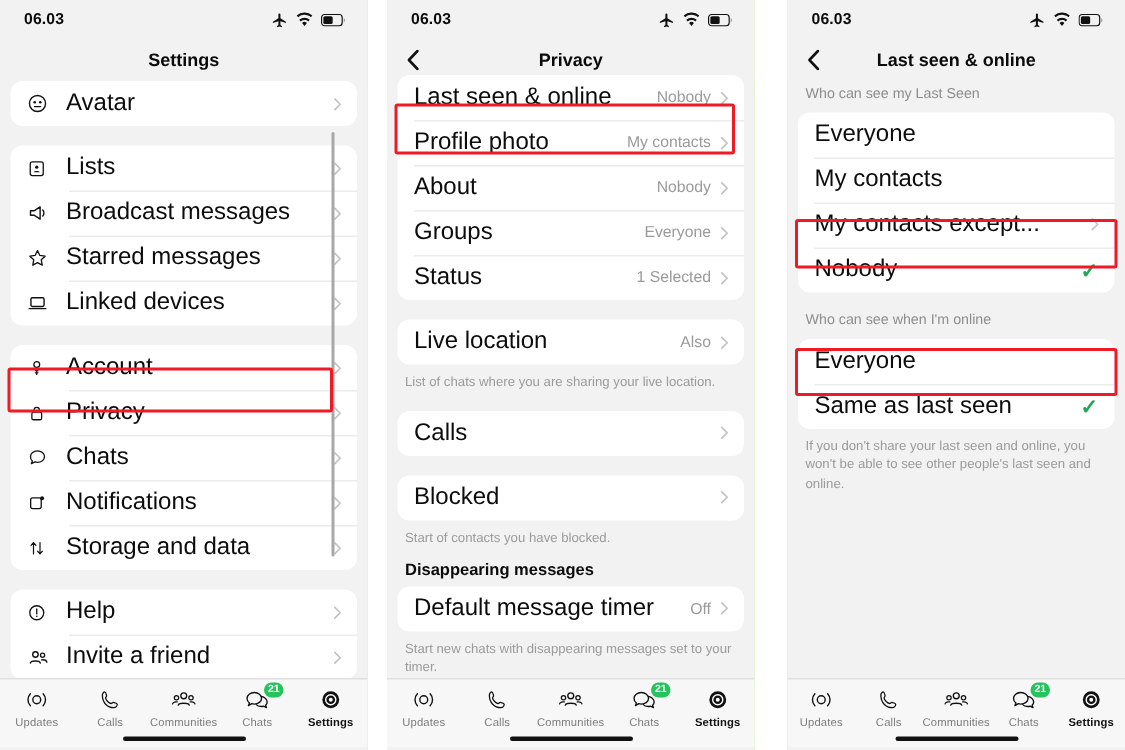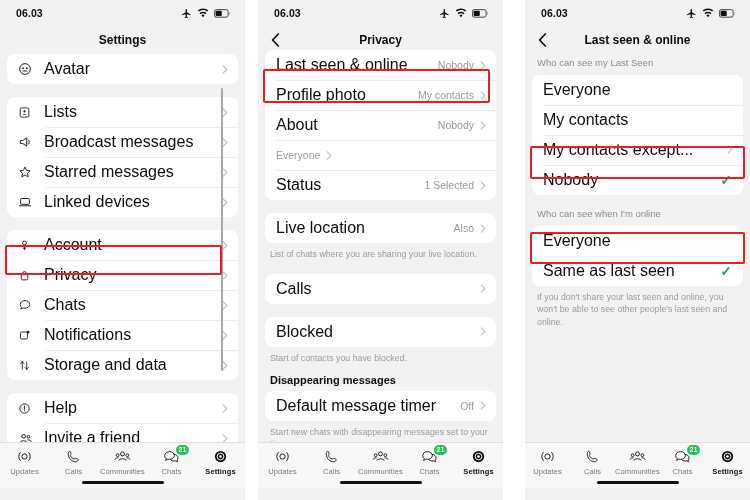--- a/index.html
+++ b/index.html
@@ -171,21 +171,21 @@
     position: absolute;
     width: 2px;
     background: #a8a8a8;
     border-radius: 1px;
     z-index: 8;
   }
 
   
   .tabbar {
     position: absolute;
-    left: 0; right: 0; bottom: 12px;
+    left: 0; right: 0; bottom: 2px;
     height: 46px;
     background: #f7f7f7;
     border-top: 1px solid #e0e0e0;
     display: flex;
     align-items: flex-start;
     padding-top: 5px;
   }
   .tab {
     flex: 1;
     display: flex;
@@ -560,20 +560,21 @@
         <div class="row noicon">
           <span class="lbl">About</span>
           <span class="val">Nobody</span>
           <span class="chev">
               <svg width="6" height="9" viewBox="0 0 6 10">
                 <path d="M1 1l4 4-4 4" fill="none" stroke="currentColor" stroke-width="1.3" stroke-linecap="round" stroke-linejoin="round"></path>
               </svg>
             </span>
         </div>
         <div class="row noicon">
+          <span class="lbl">Groups</span>
           <span class="val">Everyone</span>
           <span class="chev">
               <svg width="6" height="9" viewBox="0 0 6 10">
                 <path d="M1 1l4 4-4 4" fill="none" stroke="currentColor" stroke-width="1.3" stroke-linecap="round" stroke-linejoin="round"></path>
               </svg>
             </span>
         </div>
         <div class="row noicon">
           <span class="lbl">Status</span>
           <span class="val">1 Selected</span>

